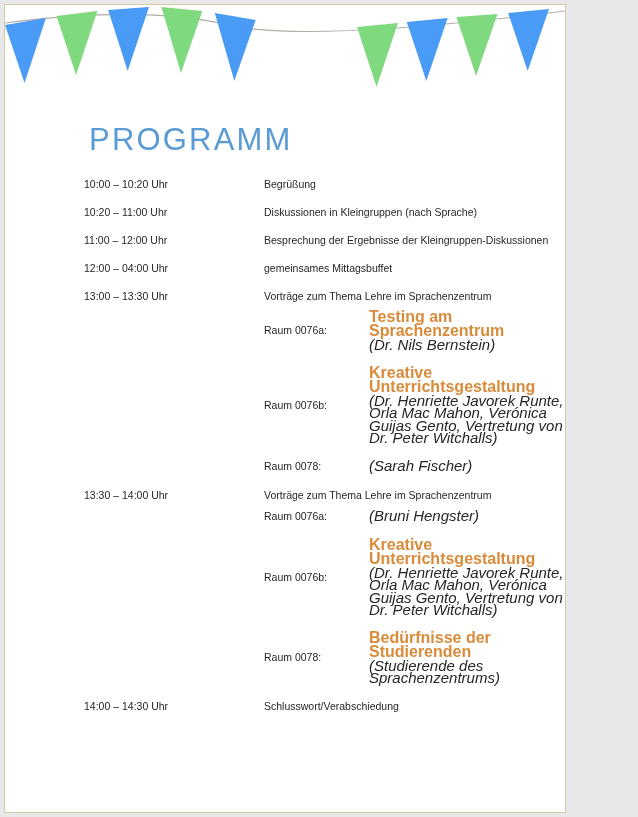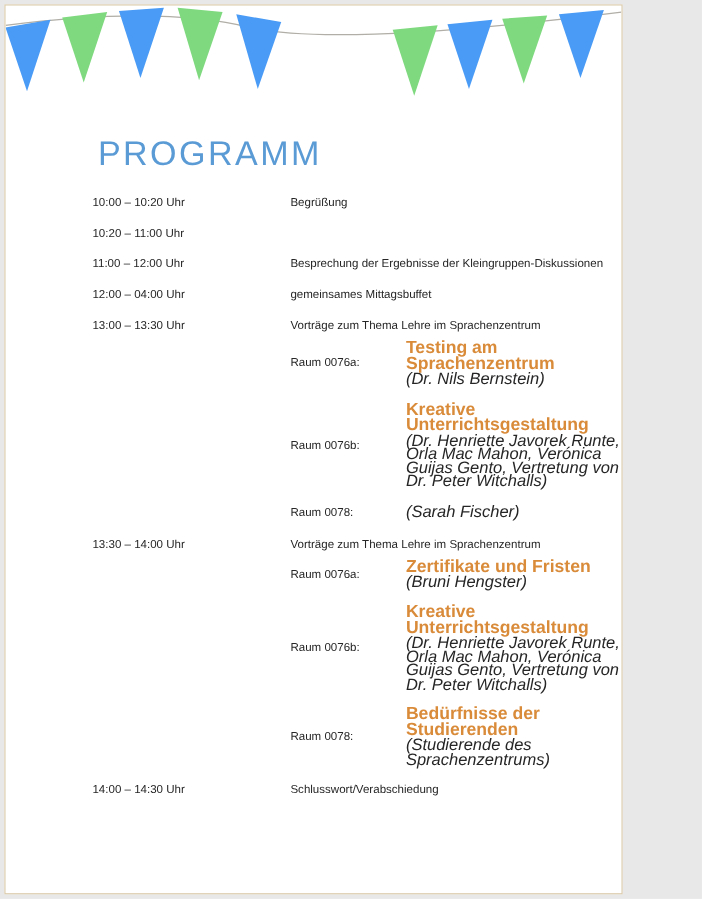--- a/index.html
+++ b/index.html
@@ -120,20 +120,21 @@
 
   <div class="schedule">
 
     <div class="row">
       <div class="time">10:00 – 10:20 Uhr</div>
       <div class="desc">Begrüßung</div>
     </div>
 
     <div class="row">
       <div class="time">10:20 – 11:00 Uhr</div>
+      <div class="desc">Diskussionen in Kleingruppen (nach Sprache)</div>
     </div>
 
     <div class="row">
       <div class="time">11:00 – 12:00 Uhr</div>
       <div class="desc" style="max-width:300px;">Besprechung der Ergebnisse der Kleingruppen-Diskussionen</div>
     </div>
 
     <div class="row">
       <div class="time">12:00 – 04:00 Uhr</div>
       <div class="desc">gemeinsames Mittagsbuffet</div>
@@ -167,21 +168,20 @@
     </div>
 
     <div class="row" style="margin-bottom:4px;">
       <div class="time">13:30 – 14:00 Uhr</div>
       <div class="desc">Vorträge zum Thema Lehre im Sprachenzentrum</div>
     </div>
     <div class="talks">
       <div class="talk">
         <div class="room">Raum 0076a:</div>
         <div class="talkbody">
-          <div class="talk-title">Zertifikate und Fristen</div>
           <div class="talk-sub">(Bruni Hengster)</div>
         </div>
       </div>
       <div class="talk">
         <div class="room">Raum 0076b:</div>
         <div class="talkbody">
           <div class="talk-title">Kreative Unterrichtsgestaltung</div>
           <div class="talk-sub" style="max-width:200px;">(Dr. Henriette Javorek Runte, Orla Mac Mahon, Verónica Guijas Gento, Vertretung von Dr. Peter Witchalls)</div>
         </div>
       </div>

